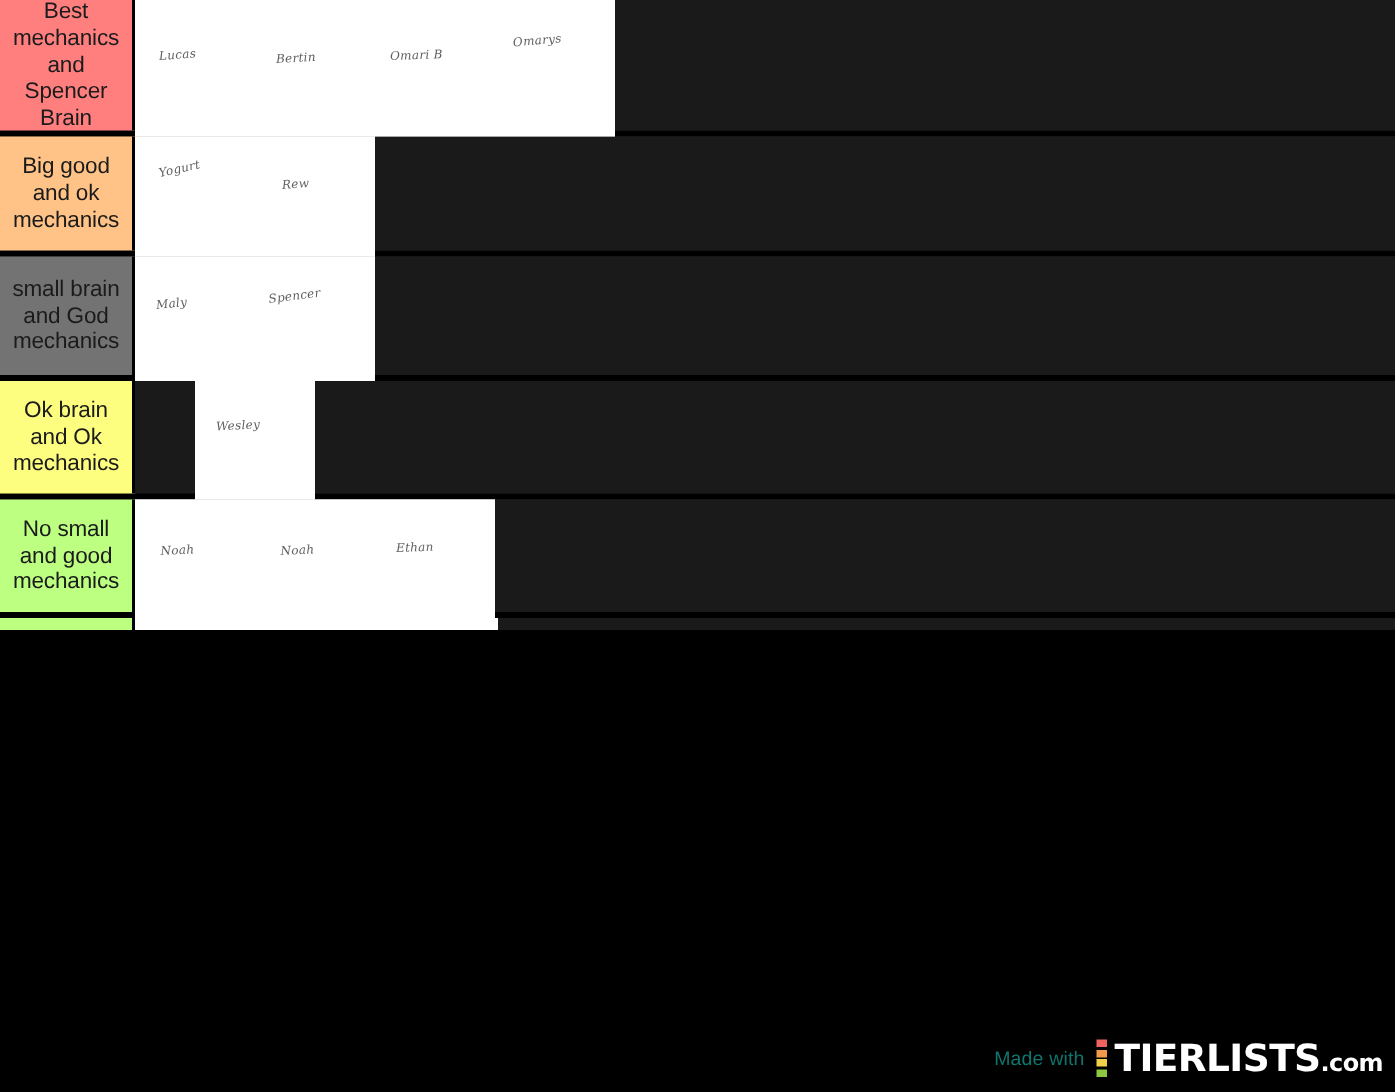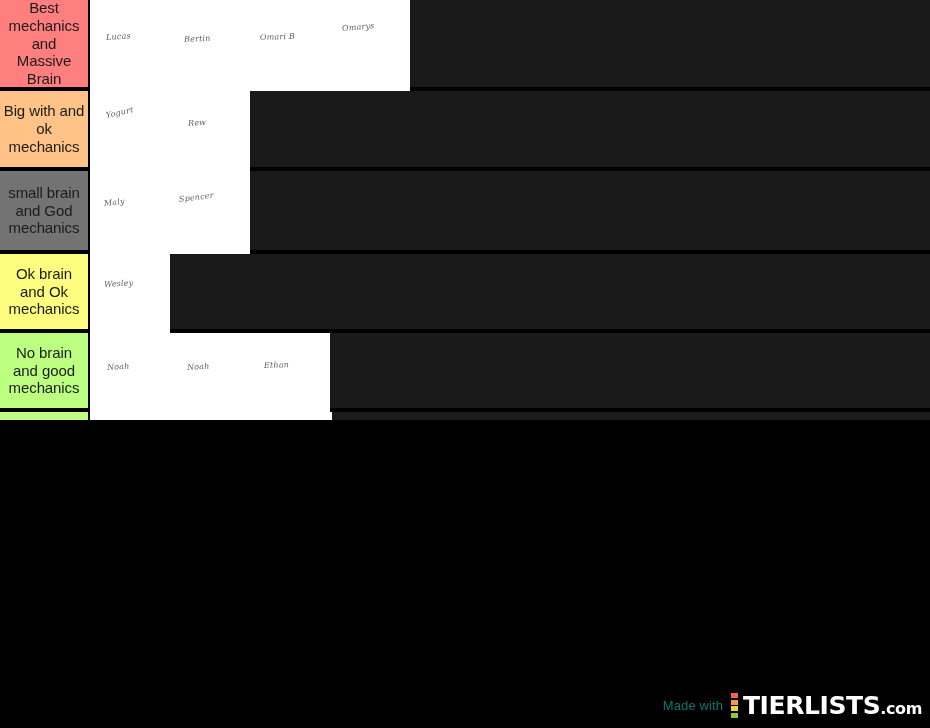--- a/index.html
+++ b/index.html
@@ -114,40 +114,40 @@
     letter-spacing:-0.4px;
     font-family:"DejaVu Sans", sans-serif;
   }
   .brand-text .dotcom { font-size:16px; }
 </style>
 </head>
 <body>
 
 <div id="tierlist">
     <div class="tier-row" style="height: 91px;">
-      <div class="tier-label" style="background: rgb(255, 127, 127);">Best mechanics and Massive Brain</div>
+      <div class="tier-label" style="background: rgb(255, 127, 127);">Best mechanics and Spencer Brain</div>
       <div class="tier-items">
         <div class="item-strip" style="height: 91px;">
           <div class="item" style="height: 91px;">
             <span class="scribble" style="left: 16px; top: 33px; transform: rotate(-4deg);">Lucas</span>
           </div>
           <div class="item" style="height: 91px;">
             <span class="scribble" style="left: 14px; top: 35px; transform: rotate(-3deg);">Bertin</span>
           </div>
           <div class="item" style="height: 91px;">
             <span class="scribble" style="left: 10px; top: 33px; transform: rotate(-2deg);">Omari B</span>
           </div>
           <div class="item" style="height: 91px;">
             <span class="scribble" style="left: 12px; top: 24px; transform: rotate(-5deg);">Omarys</span>
           </div>
         </div>
       </div>
     </div>
     <div class="tier-row" style="height: 80px;">
-      <div class="tier-label" style="background: rgb(255, 195, 135);">Big with and ok mechanics</div>
+      <div class="tier-label" style="background: rgb(255, 195, 135);">Big good and ok mechanics</div>
       <div class="tier-items">
         <div class="item-strip" style="height: 80px;">
           <div class="item" style="height: 80px;">
             <span class="scribble" style="left: 16px; top: 20px; transform: rotate(-12deg);">Yogurt</span>
           </div>
           <div class="item" style="height: 80px;">
             <span class="scribble" style="left: 18px; top: 28px; transform: rotate(-4deg);">Rew</span>
           </div>
         </div>
       </div>
@@ -158,32 +158,32 @@
         <div class="item-strip" style="height: 83px;">
           <div class="item" style="height: 83px;">
             <span class="scribble" style="left: 14px; top: 28px; transform: rotate(-6deg);">Maly</span>
           </div>
           <div class="item" style="height: 83px;">
             <span class="scribble" style="left: 9px; top: 24px; transform: rotate(-7deg);">Spencer</span>
           </div>
         </div>
       </div>
     </div>
+    <div class="tier-row" style="height: 79px; gap: 40px;">
+      <div class="tier-label" style="background: rgb(253, 253, 127);">Ok brain and Ok mechanics</div>
+      <div class="tier-items">
+        <div class="item-strip" style="height: 79px;">
+          <div class="item" style="height: 79px;">
+            <span class="scribble" style="left: 14px; top: 26px; transform: rotate(-3deg);">Wesley</span>
+          </div>
+        </div>
+      </div>
+    </div>
     <div class="tier-row" style="height: 79px;">
-      <div class="tier-label" style="background: rgb(253, 253, 127);">Ok brain and Ok mechanics</div>
-      <div class="tier-items">
-        <div class="item-strip" style="height: 79px;">
-          <div class="item" style="height: 79px;">
-            <span class="scribble" style="left: 14px; top: 26px; transform: rotate(-3deg);">Wesley</span>
-          </div>
-        </div>
-      </div>
-    </div>
-    <div class="tier-row" style="height: 79px;">
-      <div class="tier-label" style="background: rgb(189, 255, 128);">No brain and good mechanics</div>
+      <div class="tier-label" style="background: rgb(189, 255, 128);">No small and good mechanics</div>
       <div class="tier-items">
         <div class="item-strip" style="height: 79px;">
           <div class="item" style="height: 79px;">
             <span class="scribble" style="left: 17px; top: 30px; transform: rotate(-3deg);">Noah</span>
           </div>
           <div class="item" style="height: 79px;">
             <span class="scribble" style="left: 17px; top: 30px; transform: rotate(-3deg);">Noah</span>
           </div>
           <div class="item" style="height: 79px;">
             <span class="scribble" style="left: 14px; top: 28px; transform: rotate(-2deg);">Ethan</span>

